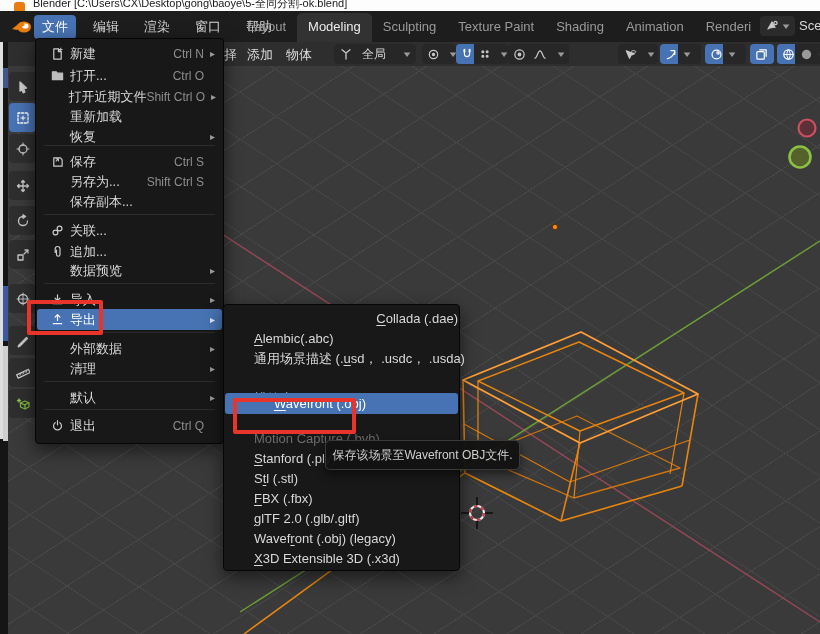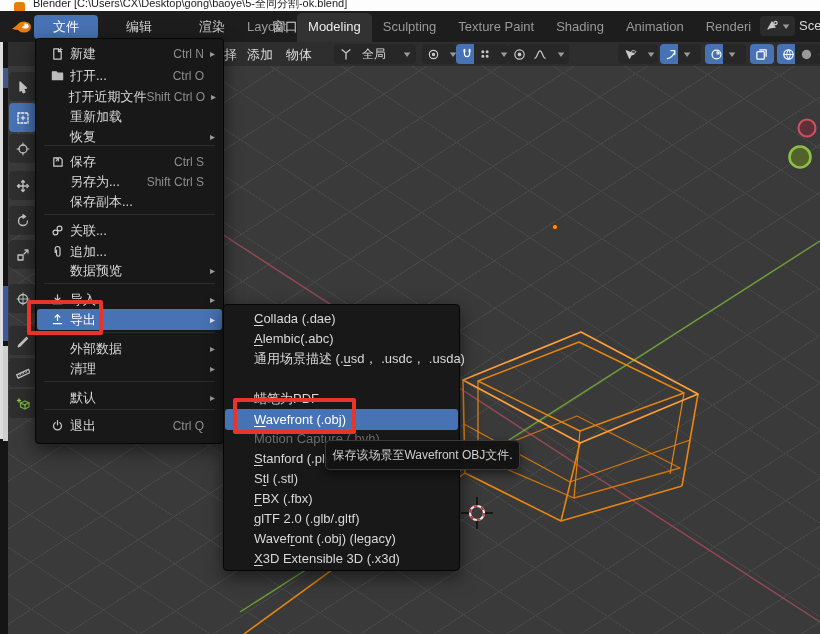--- a/index.html
+++ b/index.html
@@ -7,21 +7,21 @@
        font-family:"Liberation Sans","DejaVu Sans",sans-serif;
        background:#1d1d1d;-webkit-font-smoothing:antialiased;}
   
   .titlebar{position:absolute;left:0;top:0;width:820px;height:11px;background:#fdfdfd;overflow:hidden;z-index:6;}
   .titlebar .tb-logo{position:absolute;left:14px;top:2px;width:11px;height:11px;background:#e87d0d;border-radius:3px;}
   .titlebar .tb-text{position:absolute;left:33px;top:-4px;font-size:11px;color:#1a1a1a;white-space:nowrap;}
   
   .topbar{position:absolute;left:0;top:11px;width:820px;height:31px;background:#1d1d1d;z-index:5;}
   .blender-logo{position:absolute;left:11px;top:6px;}
   .tb-menus{position:absolute;left:34px;top:4px;display:flex;gap:9px;}
-  .tb-menu{padding:3px 19px;font-size:13px;color:#d4d4d4;border-radius:4px;cursor:default;}
+  .tb-menu{padding:3px 8px;font-size:13px;color:#d4d4d4;border-radius:4px;cursor:default;}
   .tb-menu.active{background:#4772b3;color:#fff;}
   .tabs{position:absolute;left:236px;top:0;height:31px;display:flex;align-items:flex-end;}
   .tab{padding:6px 11px 8px 11px;font-size:13px;color:#999;white-space:nowrap;}
   .tab.active{background:#323232;color:#ececec;border-radius:5px 5px 0 0;}
   .scene-group{position:absolute;left:760px;top:5px;height:20px;display:flex;align-items:center;gap:3px;
                background:#2b2b2b;border-radius:4px;padding:0 5px;}
   .scene-label{position:absolute;left:799px;top:7px;font-size:13px;color:#d8d8d8;}
   .chev{font-size:8px;color:#9a9a9a;transform:scaleX(1.4);display:inline-block;}
   
   .vheader{position:absolute;left:8px;top:42px;width:812px;height:24px;background:#2e2e2e;z-index:2;}
@@ -505,33 +505,33 @@
             <path d="M4.5 4a4.3 4.3 0 1 0 5 0M7 1.8v4.5"></path>
           </svg>
         </span>
         <span class="mi-label">退出</span>
         <span class="mi-short">Ctrl Q</span>
         <span class="mi-arrow"></span>
       </div>
     </div>
 
   <div class="panel" id="export-menu">
-      <div class="menu-row" style="top: 3px;">
+      <div class="menu-row" style="top: 3px; justify-content: flex-end;">
         <span class="mi-label"><span class="accel">C</span>ollada (.dae)</span>
       </div>
       <div class="menu-row" style="top: 23px;">
         <span class="mi-label"><span class="accel">A</span>lembic(.abc)</span>
       </div>
       <div class="menu-row" style="top: 43px;">
         <span class="mi-label">通用场景描述 (.<span class="accel">u</span>sd， .usdc， .usda)</span>
       </div>
       <div class="menu-row" style="top: 83px;">
         <span class="mi-label">蜡笔为PDF</span>
       </div>
-      <div class="menu-row hl" style="top: 104px;">
+      <div class="menu-row hl" style="top: 88px; padding-left: 20px;">
         <span class="mi-label"><span class="accel">W</span>avefront (.obj)</span>
       </div>
       <div class="menu-row dis" style="top: 123px;">
         <span class="mi-label">Motion Capture (.bvh)</span>
       </div>
       <div class="menu-row" style="top: 143px;">
         <span class="mi-label"><span class="accel">S</span>tanford (.ply)</span>
       </div>
       <div class="menu-row" style="top: 163px;">
         <span class="mi-label">S<span class="accel">t</span>l (.stl)</span>

